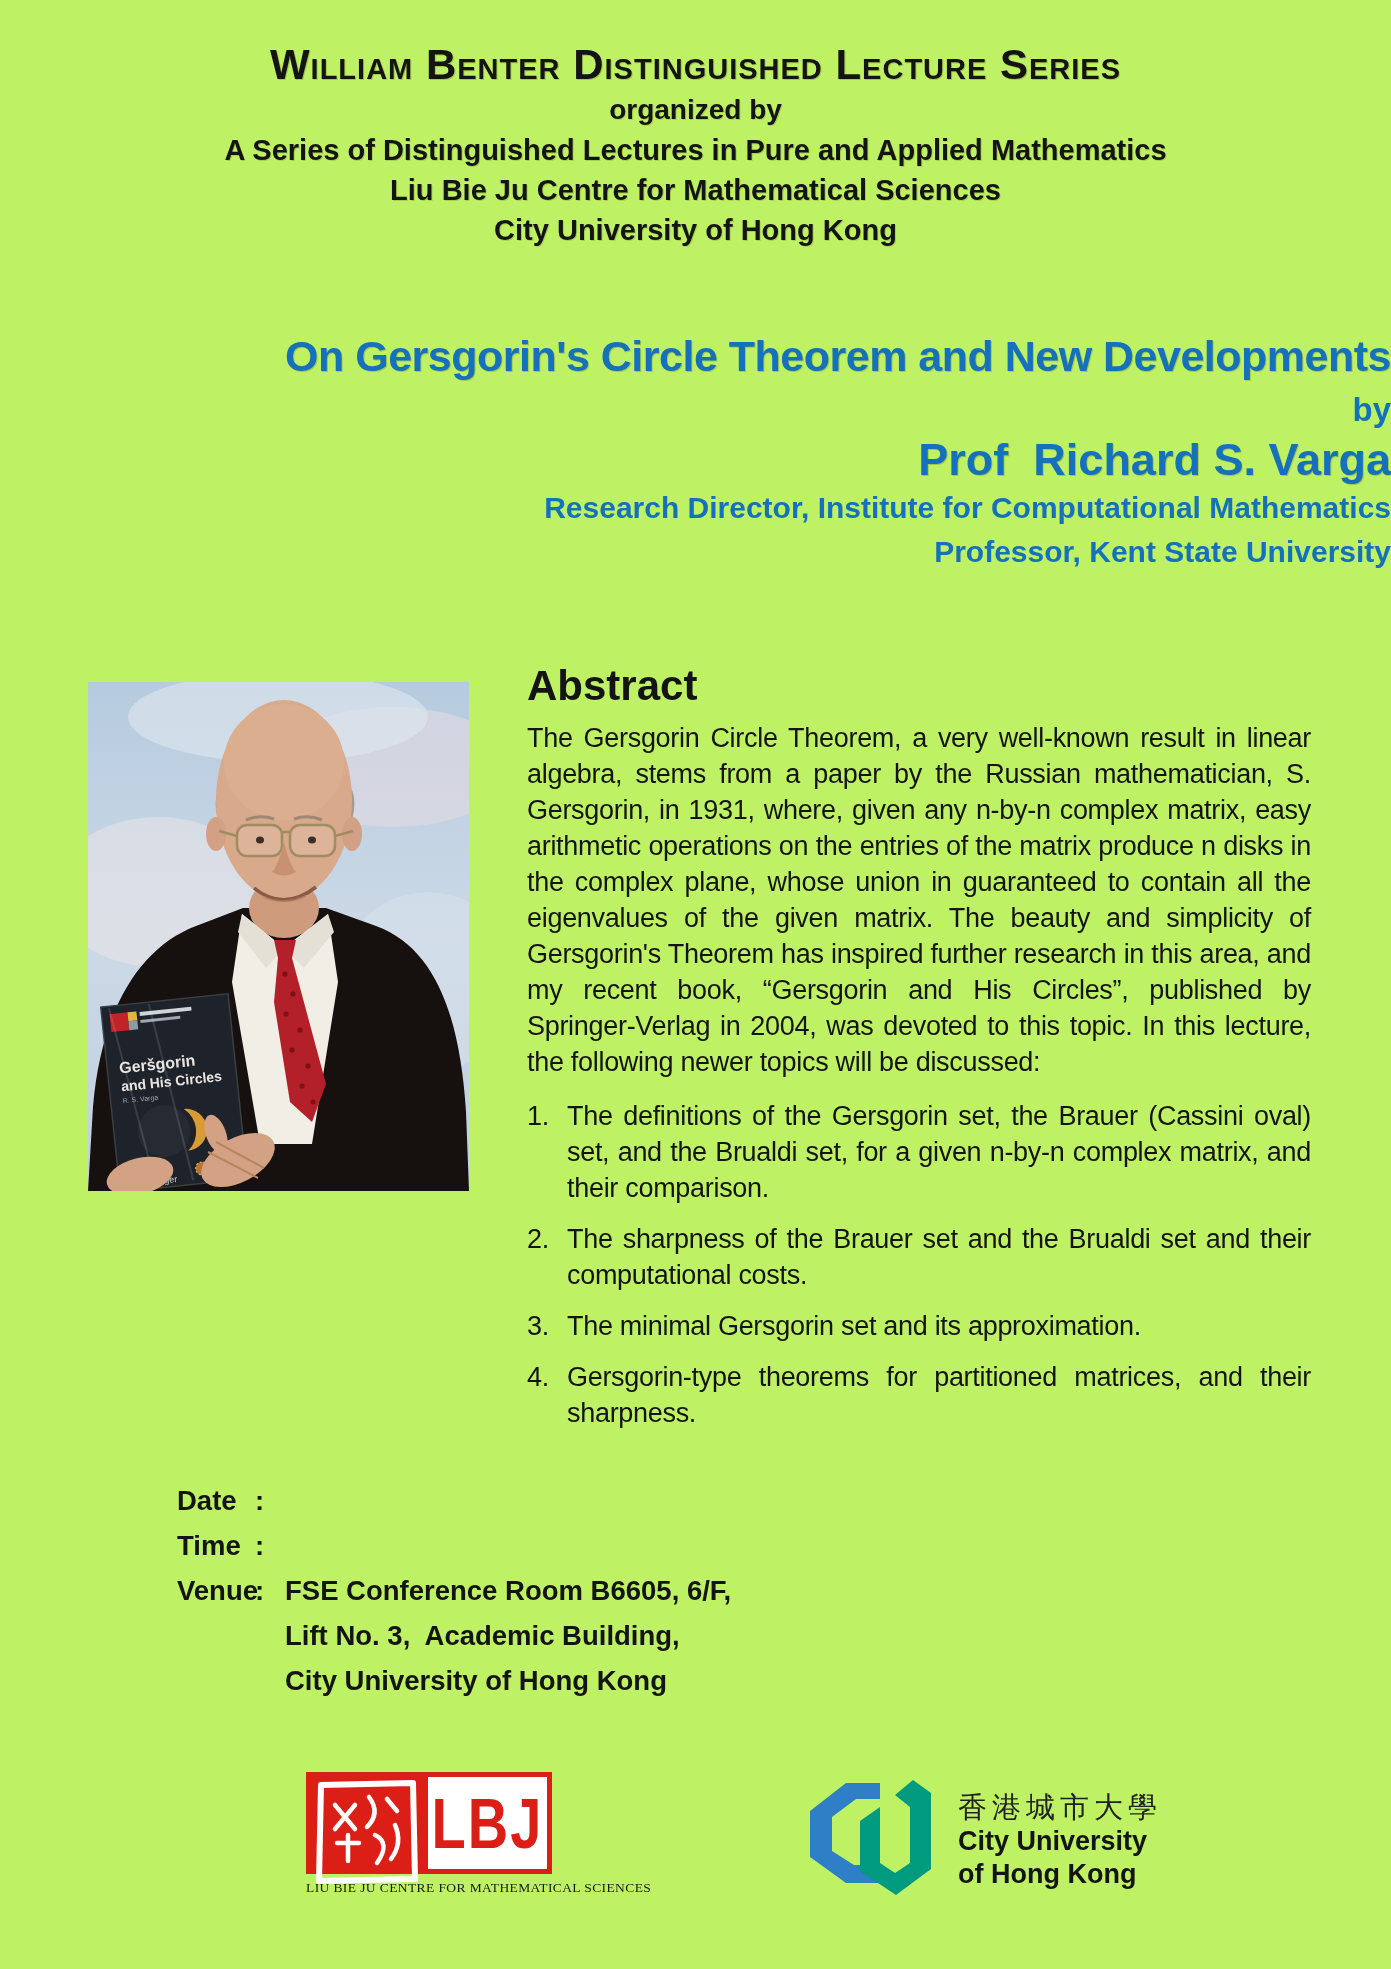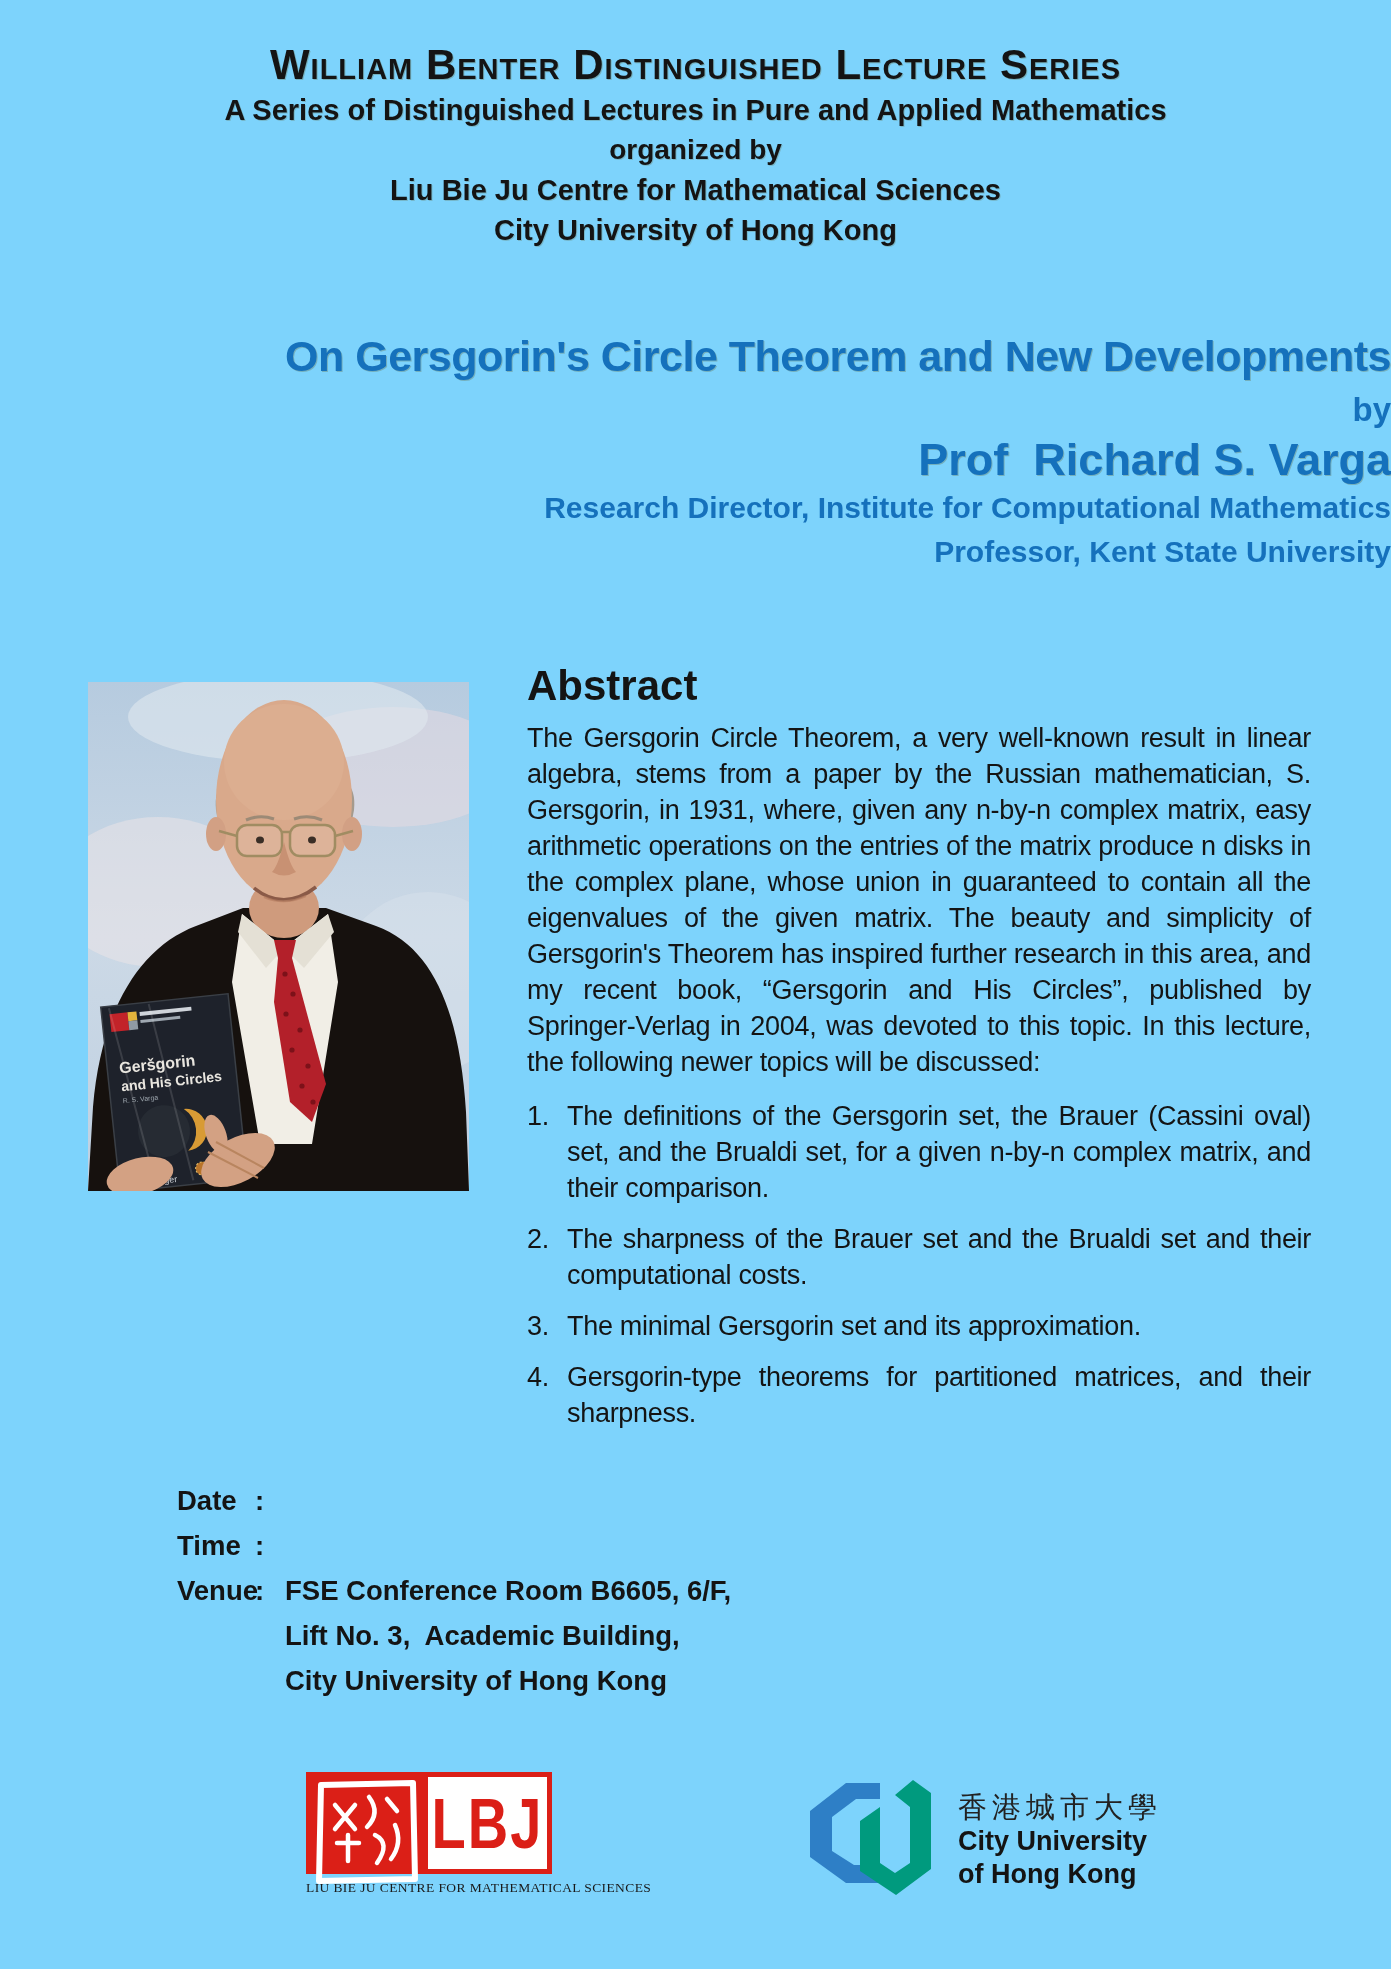--- a/index.html
+++ b/index.html
@@ -1,20 +1,20 @@
 <!DOCTYPE html>
 <html><head>
 <meta charset="utf-8">
 <style>
   html,body { margin:0; padding:0; }
   .poster {
     position: relative;
     width: 1391px;
     height: 1969px;
-    background: #7dd3fc;
+    background: #bef264;
     font-family: "Liberation Sans", sans-serif;
     color: #141414;
     overflow: hidden;
   }
   
   .header { position:absolute; top:40px; left:0; right:0; text-align:center; }
   .series-title {
     margin:0; font-size:42px; font-weight:bold; font-variant:small-caps;
     letter-spacing:1px; line-height:50px; color:#141414;
     text-shadow:1px 1px 0 rgba(90,70,0,.25);
@@ -74,22 +74,22 @@
   .cityu-cn { font-size:29px; letter-spacing:5px; color:#222; line-height:36px; margin-top:14px; }
   .cityu-en { font-size:27px; font-weight:bold; line-height:33px; color:#141414; }
 </style>
 </head>
 <body>
 
 <div class="poster">
 
   <header class="header">
     <h1 class="series-title">William Benter Distinguished Lecture Series</h1>
+    <div class="header-line small">organized by</div>
     <div class="header-line">A Series of Distinguished Lectures in Pure and Applied Mathematics</div>
-    <div class="header-line small">organized by</div>
     <div class="header-line">Liu Bie Ju Centre for Mathematical Sciences</div>
     <div class="header-line">City University of Hong Kong</div>
   </header>
 
   <section class="lecture">
     <div class="lec-title">On Gersgorin's Circle Theorem and New Developments</div>
     <div class="lec-by">by</div>
     <div class="lec-speaker">Prof  Richard S. Varga</div>
     <div class="lec-aff">Research Director, Institute for Computational Mathematics</div>
     <div class="lec-aff">Professor, Kent State University</div>

